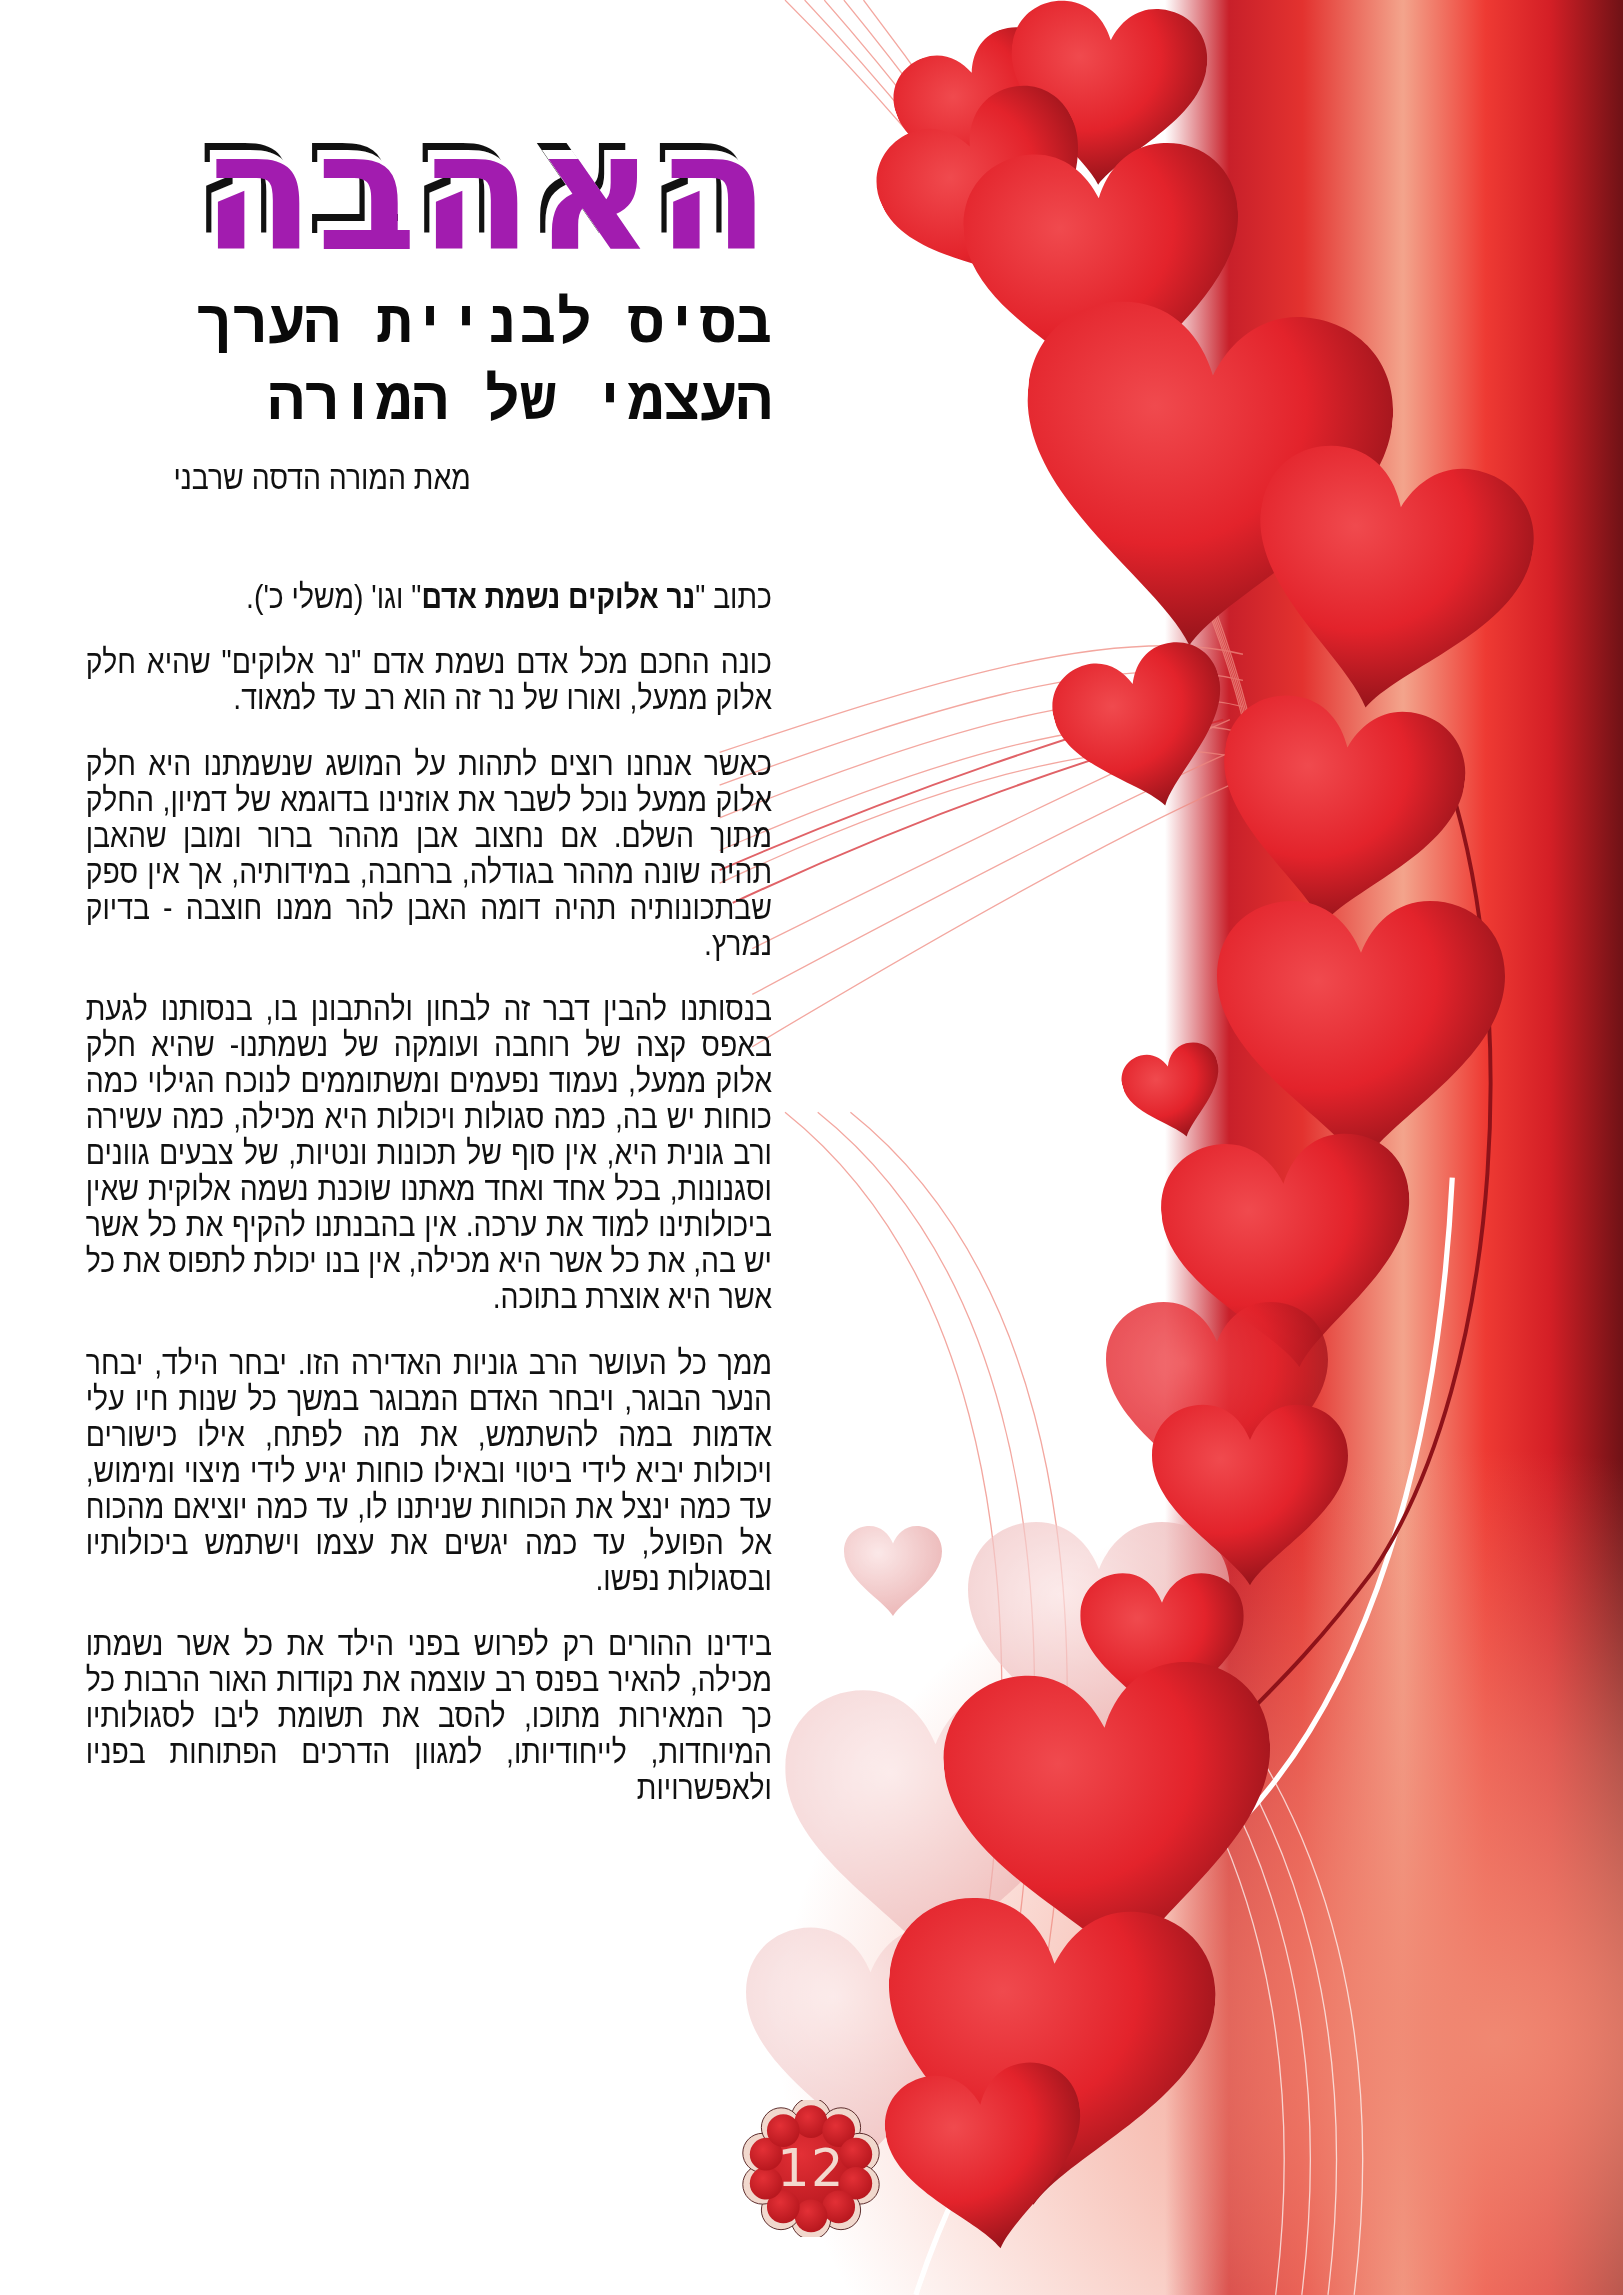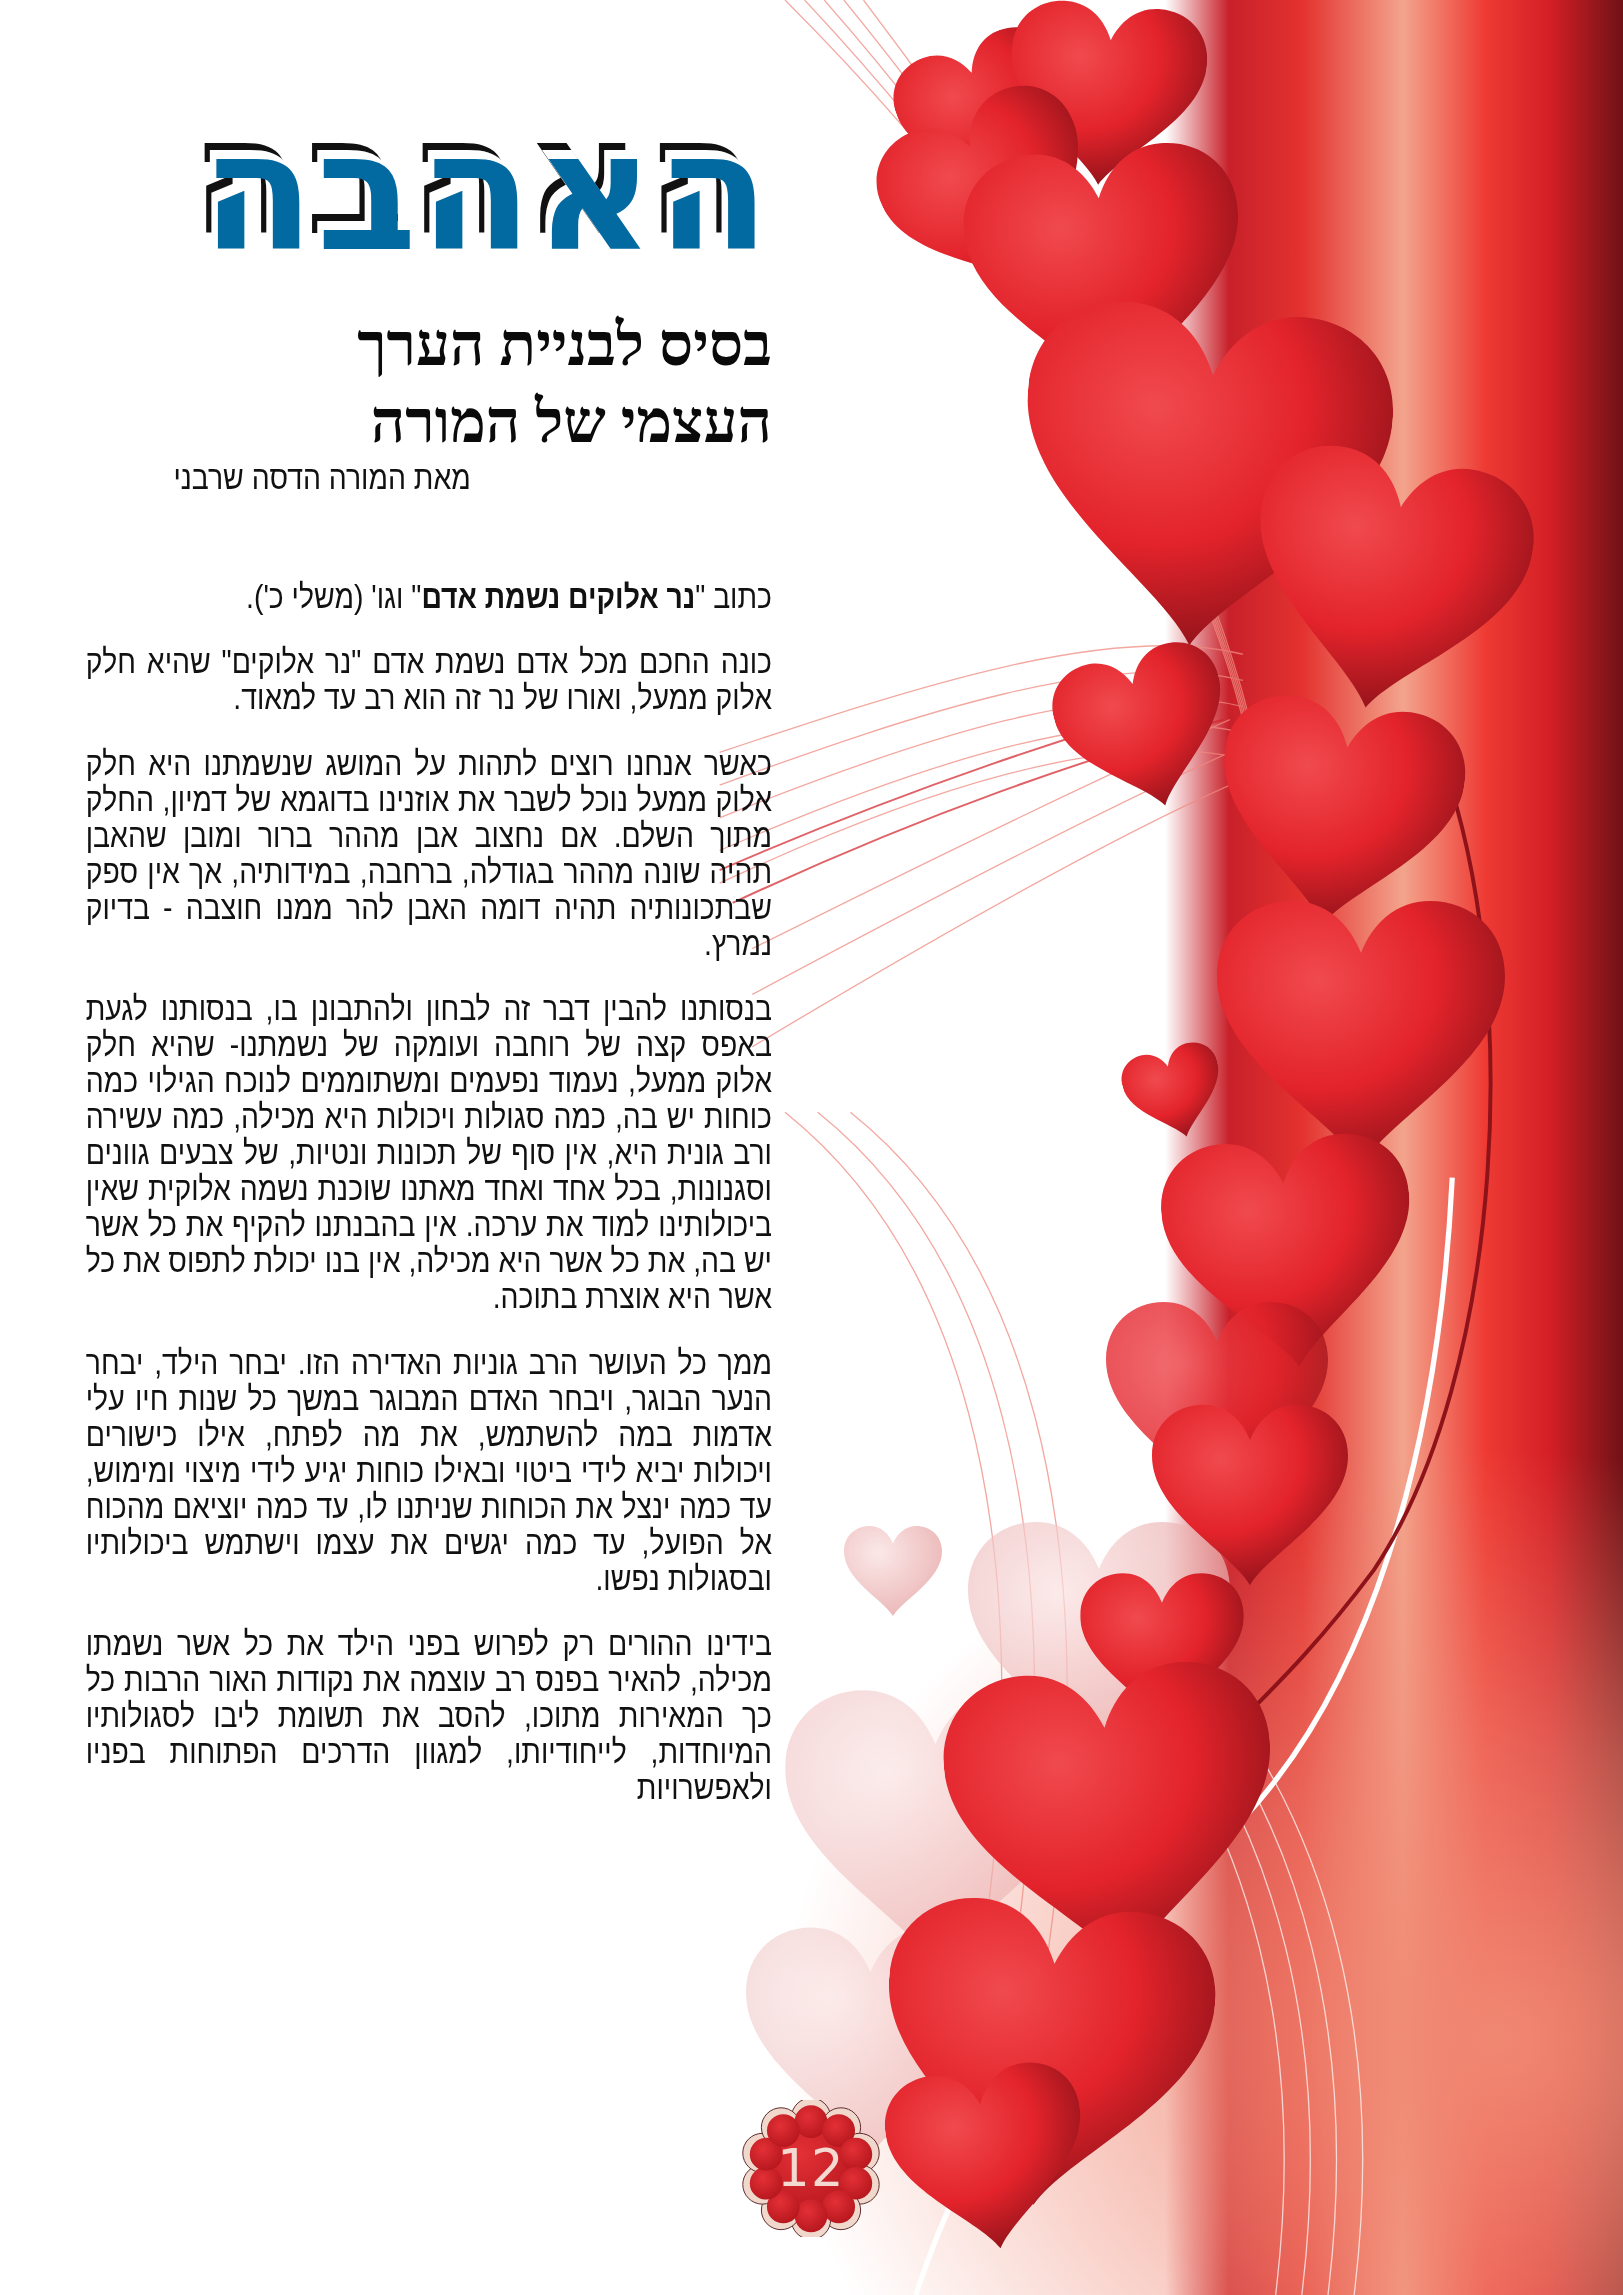--- a/index.html
+++ b/index.html
@@ -21,29 +21,29 @@
     position: absolute; right: 0; bottom: 0; width: 851px; height: 851px;
     background: radial-gradient(ellipse at 85% 70%, #f08872 0%, rgba(240,140,120,0.55) 35%, rgba(255,255,255,0) 70%);
   }
   .lines { position: absolute; left: 0; top: 0; }
 
   .heart { position: absolute; }
   
   .title {
     position: absolute; right: 851px; top: 111px;
     font-family: "DejaVu Sans", sans-serif; font-weight: bold;
-    font-size: 164px; line-height: 1; color: #0369a1;
+    font-size: 164px; line-height: 1; color: #a21caf;
     letter-spacing: 2.6px;
     text-shadow: -6.5px -9.2px 0 #fff, -11.8px -15.7px 0 #111;
     margin: 0; white-space: nowrap;
   }
   .subtitle {
-    position: absolute; right: 851px; top: 307px; width: 687px;
+    position: absolute; right: 851px; top: 288px; width: 687px;
     text-align: right; margin: 0;
-    font-family: Liberation Serif, serif; font-weight: bold;
+    font-family: Liberation Mono, monospace; font-weight: bold;
     font-size: 60px; line-height: 77px; color: #0a0a0a;
   }
   .author {
     position: absolute; right: 1152px; top: 458px;
     font-size: 33px; line-height: 39px; color: #111; margin: 0;
     transform: scaleX(0.86); transform-origin: right center; white-space: nowrap;
   }
   .article {
     position: absolute; right: 851px; top: 579px; width: 772px;
   }

